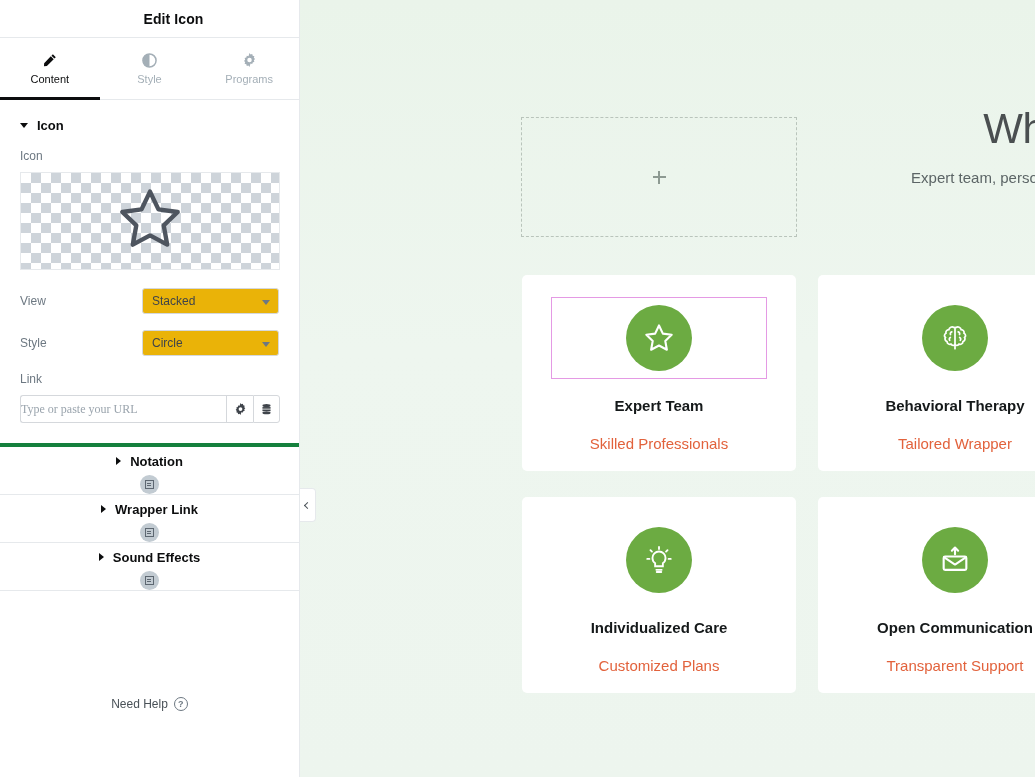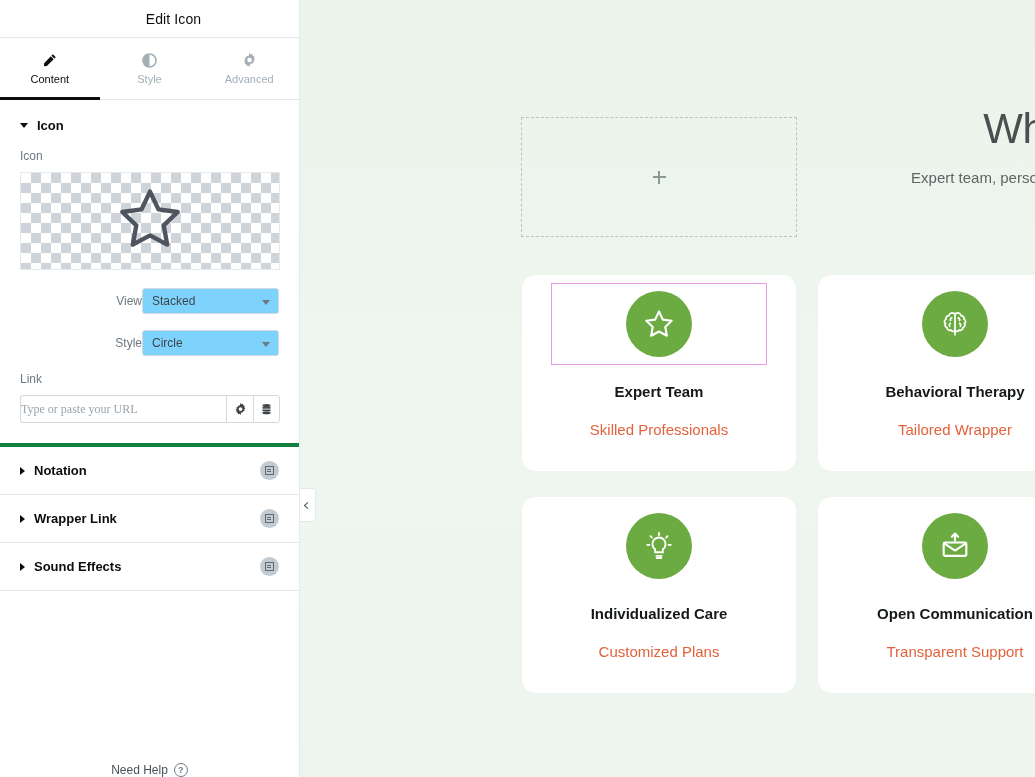--- a/index.html
+++ b/index.html
@@ -20,21 +20,21 @@
     display: flex; flex-direction: column;
     z-index: 5;
   }
   .panel-header {
     height: 38px; min-height: 38px;
     display: flex; align-items: center; justify-content: center;
     background: #fff;
     border-bottom: 1px solid #e6e9ec;
   }
   .panel-title {
-    font-size: 14px; font-weight: normal; color: #0c0d0e;
+    font-size: 14px; font-weight: bold; color: #0c0d0e;
     letter-spacing: .1px;
     margin-left: 48px;
   }
 
   
   .tabs { display: flex; height: 62px; min-height: 62px; background: #fff; border-bottom: 1px solid #e6e9ec; }
   .tab {
     flex: 1; display: flex; flex-direction: column;
     align-items: center; justify-content: center;
     gap: 5px; cursor: pointer; position: relative;
@@ -76,24 +76,24 @@
       linear-gradient(45deg, #ced4da 25%, transparent 25%, transparent 75%, #ced4da 75%),
       linear-gradient(45deg, #ced4da 25%, transparent 25%, transparent 75%, #ced4da 75%);
     background-size: 20px 20px;
     background-position: 0 0, 10px 10px;
     background-color: #fff;
     display: flex; align-items: center; justify-content: center;
     cursor: pointer; margin-bottom: 18px;
   }
 
   .ctrl-row { display: flex; align-items: center; margin-bottom: 16px; }
-  .ctrl-row .field-label { margin-bottom: 0; width: 122px; flex: none; text-align: right; }
+  .ctrl-row .field-label { margin-bottom: 0; width: 122px; flex: none; }
   .select-box {
     position: relative; width: 138px; height: 26px;
-    border: 1px solid #d5d8dc; border-radius: 3px; background: #7dd3fc;
+    border: 1px solid #d5d8dc; border-radius: 3px; background: #eab308;
     display: flex; align-items: center; padding: 0 22px 0 9px;
     font-size: 12px; color: #3f444b; cursor: pointer;
   }
   .select-box .sel-caret {
     position: absolute; right: 8px; top: 11px;
     width: 0; height: 0;
     border-left: 4px solid transparent; border-right: 4px solid transparent;
     border-top: 5px solid #6d7882;
   }
 
@@ -111,37 +111,38 @@
     width: 27px; height: 28px; border: 1px solid #d5d8dc;
     border-right: none; background: #fff;
     display: flex; align-items: center; justify-content: center; cursor: pointer;
   }
   .link-btn:last-child { border-right: 1px solid #d5d8dc; border-radius: 0 3px 3px 0; }
 
   .section-collapsed {
     height: 48px; display: flex; align-items: center;
     padding: 0 20px; border-bottom: 1px solid #e6e9ec;
     cursor: pointer;
+    flex-direction: column;
   }
   .section-collapsed .section-head { margin-bottom: 0; flex: 1; }
   .pro-badge {
     width: 19px; height: 19px; border-radius: 50%;
     background: #c2cbd2;
     display: flex; align-items: center; justify-content: center;
     flex: none;
   }
   .pro-badge .pb-inner {
     width: 9px; height: 9px; border: 1.6px solid #5d6771;
     display: flex; flex-direction: column; justify-content: center; align-items: flex-start;
     padding-left: 1.4px; gap: 1.2px;
   }
   .pro-badge .pb-inner i { display: block; width: 4px; height: 1.3px; background: #5d6771; }
 
   .panel-footer {
-    margin-top: auto; 
+    margin-top: auto; padding-bottom: 66px;
     display: flex; align-items: center; justify-content: center; gap: 6px;
   }
   .need-help-txt { font-size: 12px; color: #495157; }
   .qmark {
     width: 14px; height: 14px; border-radius: 50%;
     border: 1.2px solid #6d7882; color: #6d7882;
     font-size: 9px; line-height: 12px; text-align: center;
     font-weight: bold;
   }
 
@@ -193,24 +194,24 @@
     max-width: 430px; margin-left: auto; margin-right: auto;
   }
 
   .cards {
     position: absolute; left: 222px; top: 275px;
     display: grid;
     grid-template-columns: 274px 274px;
     gap: 26px 22px;
   }
   .card {
-    background: #ffffff; border-radius: 14px;
+    background: #ffffff; border-radius: 5px;
     height: 196px;
     display: flex; flex-direction: column; align-items: center;
-    padding-top: 8px;
+    padding-top: 22px;
   }
   .icon-slot {
     width: 216px; height: 82px;
     display: flex; align-items: center; justify-content: center;
   }
   .icon-slot.selected { border: 1px solid #e49ae4; }
   .circle {
     width: 66px; height: 66px; border-radius: 50%;
     background: #6cab42;
     display: flex; align-items: center; justify-content: center;
@@ -253,21 +254,21 @@
         </span>
         <span class="tab-label">Style</span>
       </div>
       <div class="tab">
         <span class="tab-ico">
           <svg width="15" height="15" viewBox="0 0 16 16">
             <path d="M8 0l1.1 1.5 1.8-.5.5 1.8 1.8.6-.6 1.7 1.3 1.3-1.3 1.3.6 1.7-1.8.6-.5 1.8-1.8-.5L8 14.8 6.9 13.3l-1.8.5-.5-1.8-1.8-.6.6-1.7L2.1 8.4l1.3-1.3-.6-1.7 1.8-.6.5-1.8 1.8.5z" fill="#a4afb7"></path>
             <circle cx="8" cy="7.4" r="2.4" fill="#fff"></circle>
           </svg>
         </span>
-        <span class="tab-label">Advanced</span>
+        <span class="tab-label">Programs</span>
       </div>
     </div>
 
     <div class="panel-body">
 
       <div class="section-open">
         <div class="section-head">
           <span class="caret-down"></span>
           <span class="section-title">Icon</span>
         </div>

